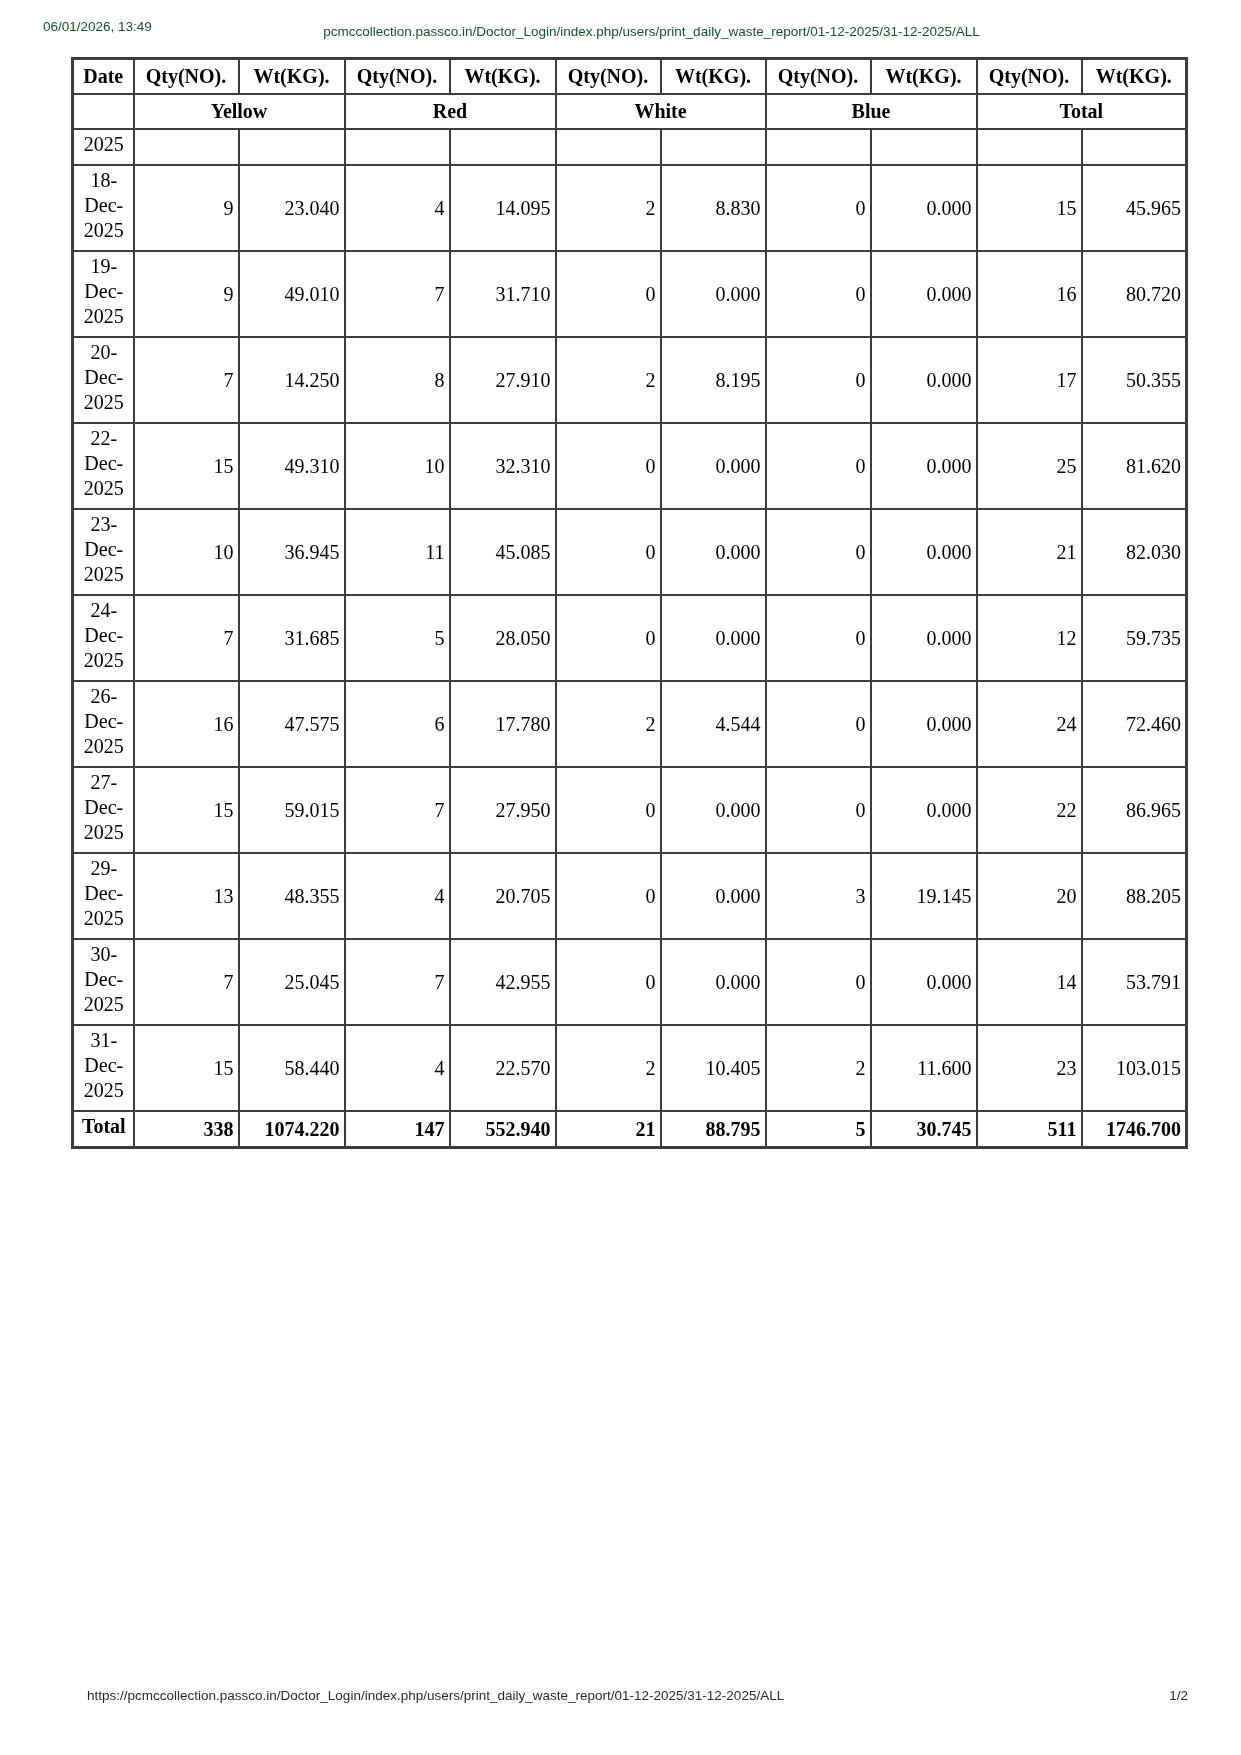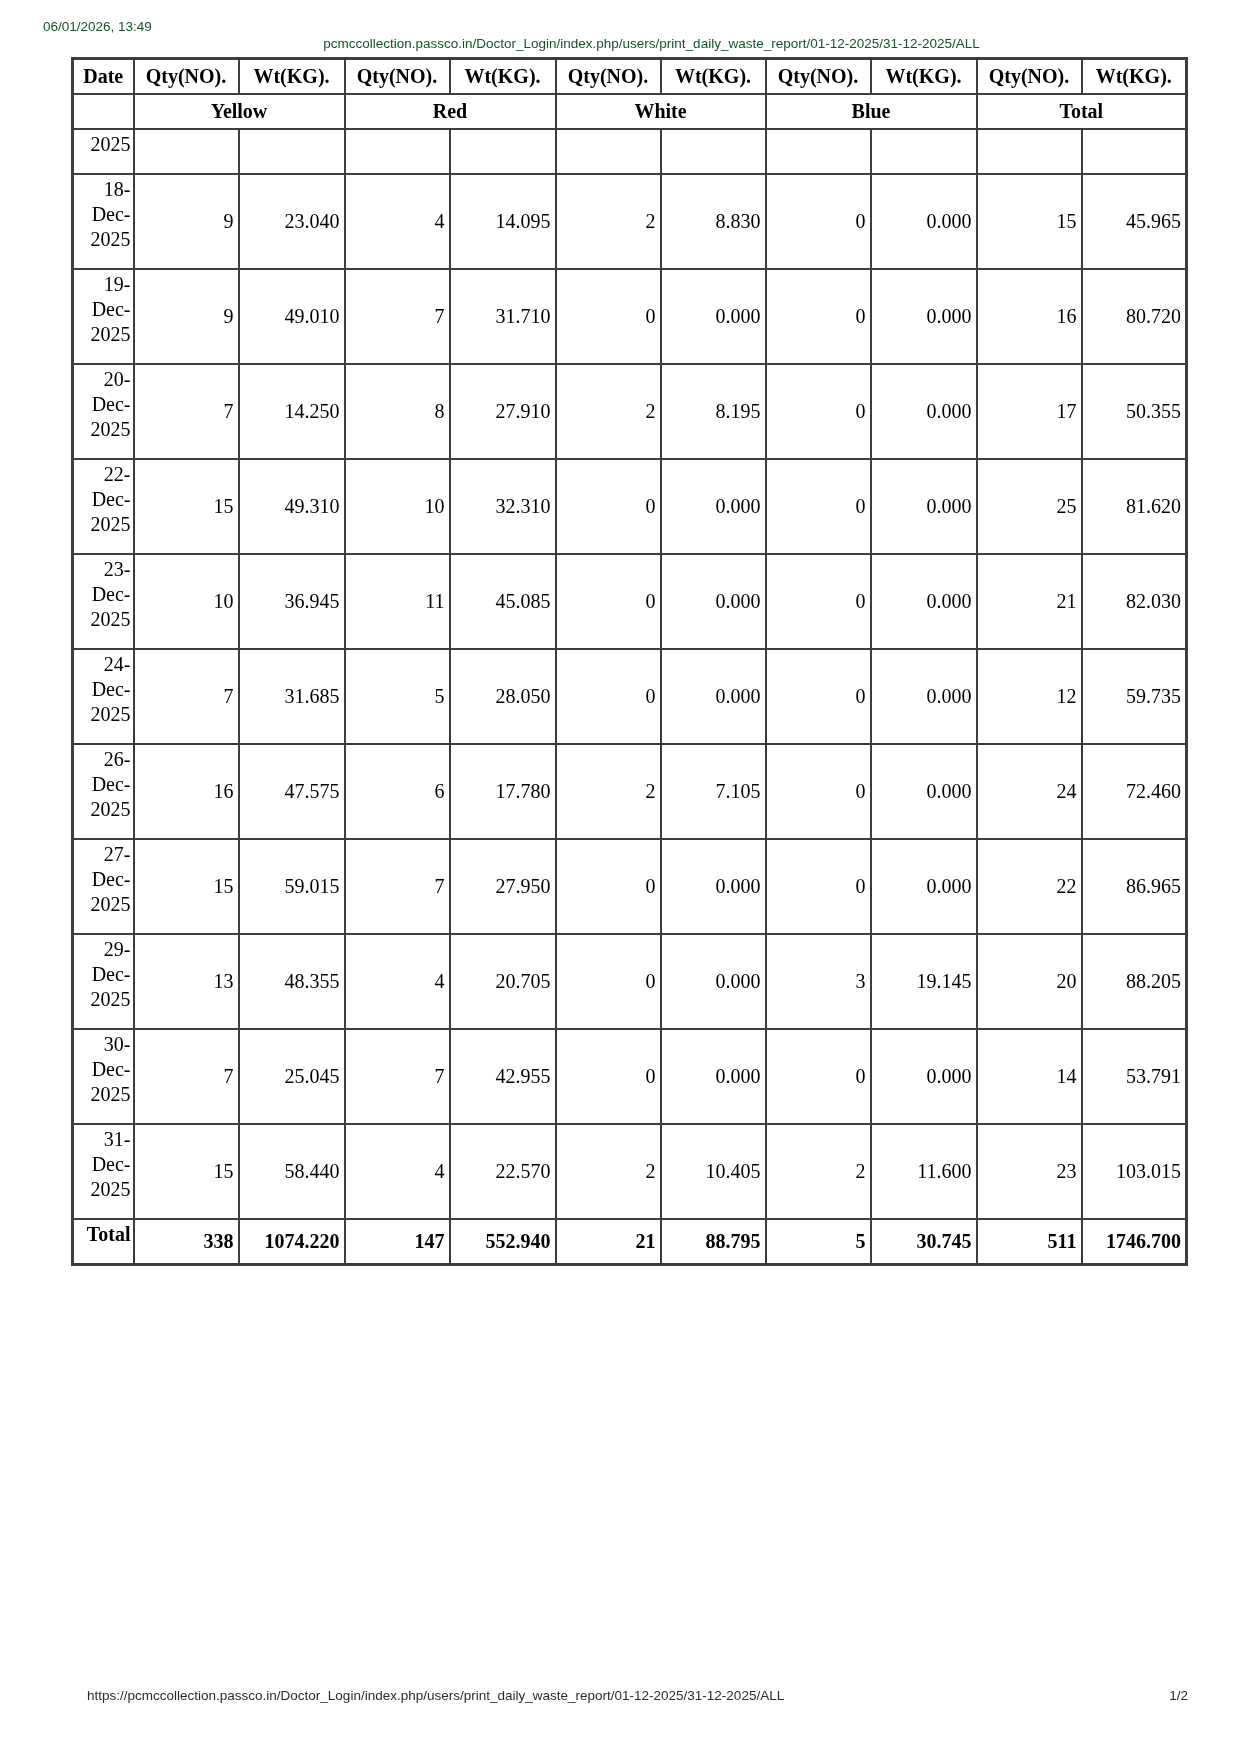--- a/index.html
+++ b/index.html
@@ -19,21 +19,21 @@
     font-size: 13.5px;
     color: #14532d;
   }
   .print-header .datetime {
     position: absolute; left: 43px; top: 0;
     white-space: nowrap;
   }
   .print-header .header-url {
     display: block;
     text-align: center;
-    margin: 17px auto;
+    margin: 5px auto;
     padding-left: 62px;
     white-space: nowrap;
   }
   .report-table {
     position: absolute;
     left: 71px; top: 57px;
     width: 1114px;
     border-collapse: collapse;
     table-layout: fixed;
     border: 3px solid #3d3d3d;
@@ -43,23 +43,23 @@
   .report-table th, .report-table td {
     border: 2px solid #3d3d3d;
     overflow: hidden;
   }
   .report-table thead th {
     font-weight: bold;
     text-align: center;
     padding: 4px 2px;
   }
   .report-table td.date-cell {
-    text-align: right;
+    text-align: center;
     vertical-align: top;
-    padding: 2px 2px 16px 3px;
+    padding: 2px 2px 7px 3px;
     word-wrap: break-word;
   }
   .report-table td.num-cell {
     text-align: right;
     vertical-align: middle;
     padding: 2px 4px 2px 2px;
   }
   .report-table tr.total-row td {
     font-weight: bold;
   }
@@ -214,21 +214,21 @@
         <td class="num-cell">12</td>
         <td class="num-cell">59.735</td>
       </tr>
       <tr>
         <td class="date-cell">26-Dec-2025</td>
         <td class="num-cell">16</td>
         <td class="num-cell">47.575</td>
         <td class="num-cell">6</td>
         <td class="num-cell">17.780</td>
         <td class="num-cell">2</td>
-        <td class="num-cell">7.105</td>
+        <td class="num-cell">4.544</td>
         <td class="num-cell">0</td>
         <td class="num-cell">0.000</td>
         <td class="num-cell">24</td>
         <td class="num-cell">72.460</td>
       </tr>
       <tr>
         <td class="date-cell">27-Dec-2025</td>
         <td class="num-cell">15</td>
         <td class="num-cell">59.015</td>
         <td class="num-cell">7</td>

